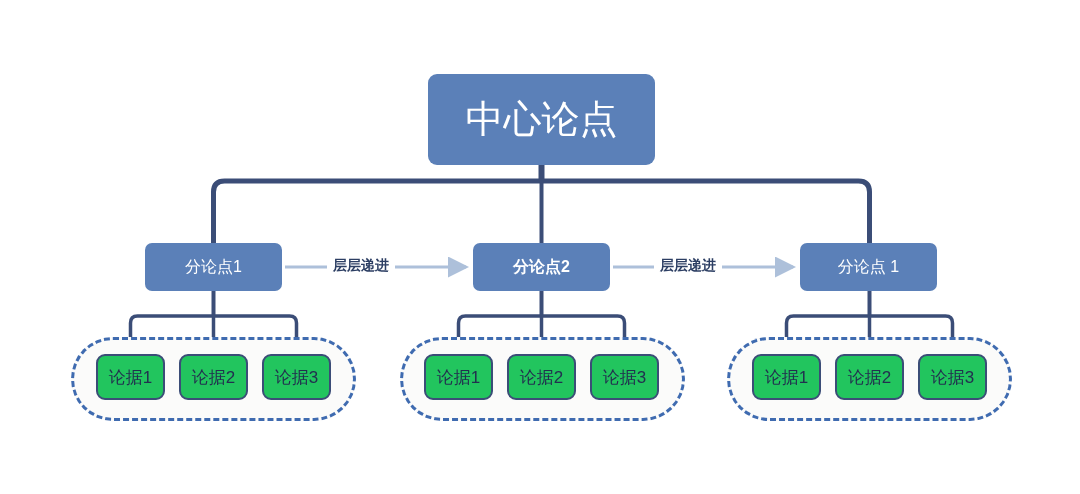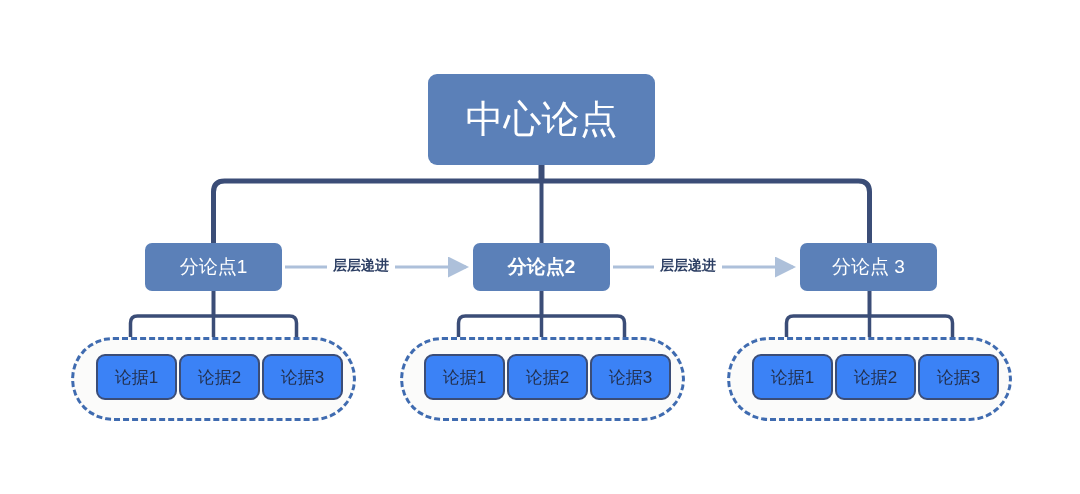--- a/index.html
+++ b/index.html
@@ -44,21 +44,21 @@
   .node.central {
     left: 428px;
     top: 74px;
     width: 227px;
     height: 91px;
     font-size: 38px;
     border-radius: 9px;
   }
   .node.branch {
     height: 48px;
-    font-size: 19px;
+    font-size: 16px;
     border-radius: 7px;
   }
   .node.branch.b1 { left: 145px; top: 243px; width: 137px; }
   .node.branch.b2 { left: 473px; top: 243px; width: 137px; font-weight: bold; }
   .node.branch.b3 { left: 800px; top: 243px; width: 137px; }
 
   
   .leaf-group {
     position: absolute;
     box-sizing: border-box;
@@ -68,23 +68,23 @@
     z-index: 1;
   }
   .leaf-group.g1 { left: 71px; top: 337px; width: 285px; height: 84px; }
   .leaf-group.g2 { left: 400px; top: 337px; width: 285px; height: 84px; }
   .leaf-group.g3 { left: 727px; top: 337px; width: 285px; height: 84px; }
 
   
   .leaf {
     position: absolute;
     box-sizing: border-box;
-    width: 81px;
+    width: 69px;
     height: 46px;
-    background: #3b82f6;
+    background: #22c55e;
     border: 2px solid #3b4d77;
     border-radius: 9px;
     color: #22304f;
     font-size: 17px;
     display: flex;
     align-items: center;
     justify-content: center;
     white-space: nowrap;
     z-index: 4;
   }
@@ -145,21 +145,21 @@
     <span>中心论点</span>
   </div>
 
   <div class="node branch b1">
     <span>分论点1</span>
   </div>
   <div class="node branch b2">
     <span>分论点2</span>
   </div>
   <div class="node branch b3">
-    <span>分论点 3</span>
+    <span>分论点 1</span>
   </div>
 
   <div class="arrow-label a1">层层递进</div>
   <div class="arrow-label a2">层层递进</div>
 
   <div class="leaf" style="left:96px;  top:354px;">
     <span>论据1</span>
   </div>
   <div class="leaf" style="left:179px; top:354px;">
     <span>论据2</span>

